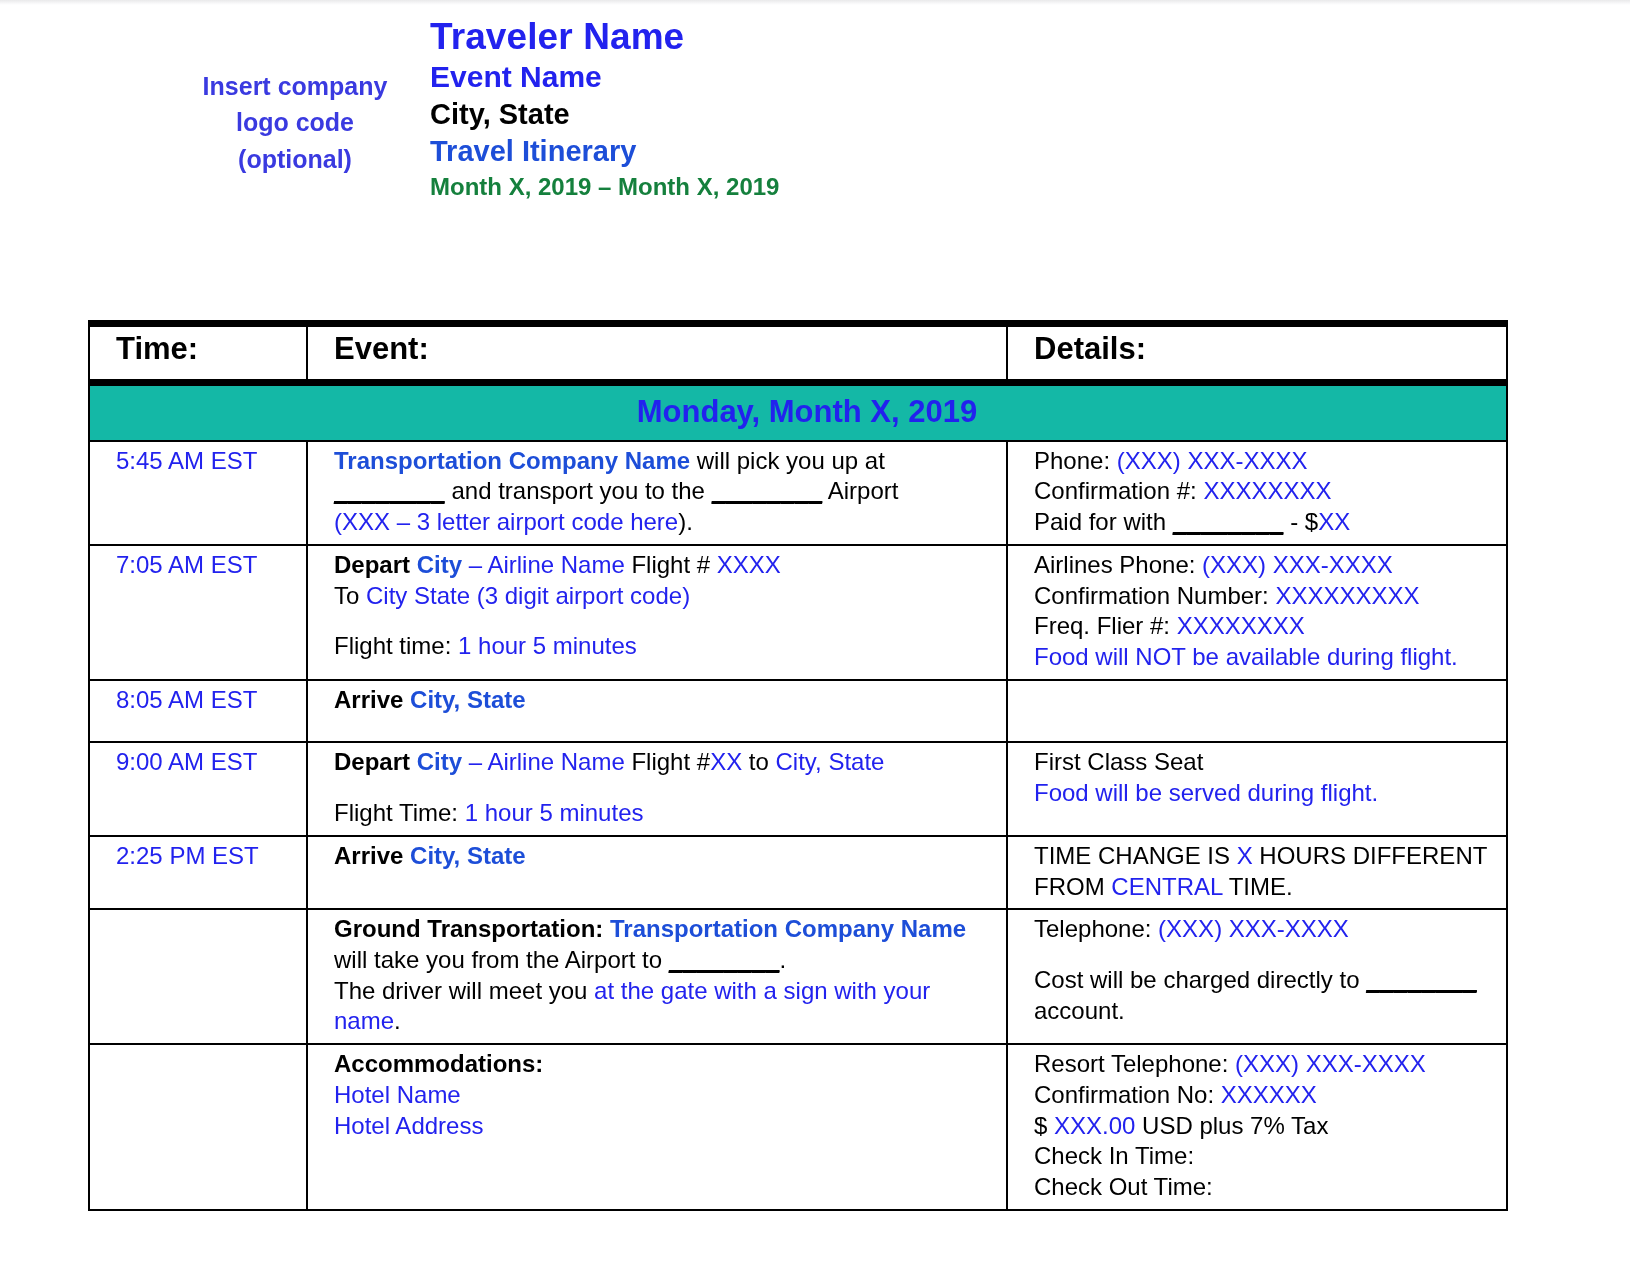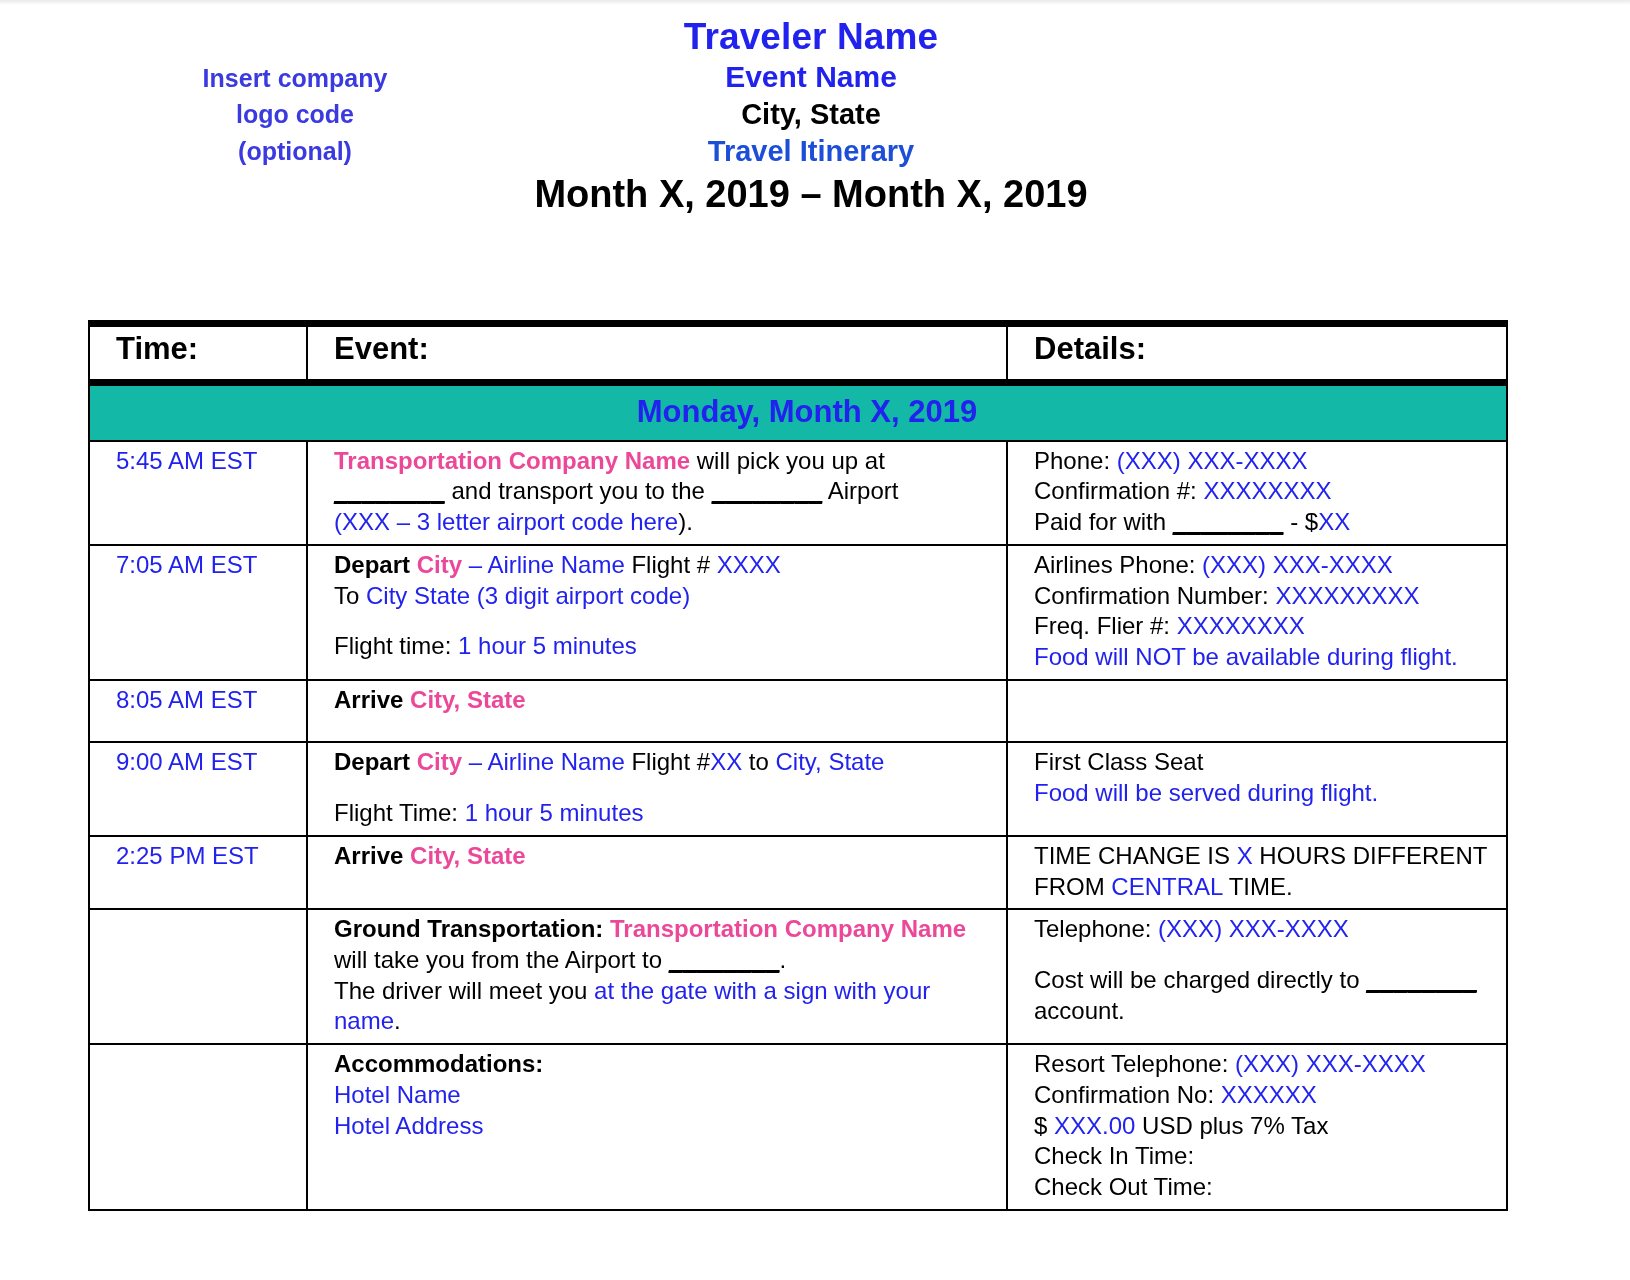--- a/index.html
+++ b/index.html
@@ -29,36 +29,36 @@
   }
 
   
   .header {
     position: relative;
     height: 240px;
   }
   .logo-block {
     position: absolute;
     left: 180px;
-    top: 60px;
+    top: 68px;
     width: 230px;
     text-align: center;
     color: #3a3ae0;
     font-size: 25px;
     font-weight: 600;
     line-height: 1.45;
   }
   .logo-block div { white-space: nowrap; }
 
   .title-block {
     position: absolute;
-    left: 456px;
+    left: 430px;
     top: 18px;
     width: 710px;
-    text-align: center;
+    text-align: left;
     line-height: 1.03;
   }
   .t-main {
     font-size: 37px;
     font-weight: bold;
     color: #2222ee;
     letter-spacing: .1px;
   }
   .t-sub {
     font-size: 30px;
@@ -72,23 +72,23 @@
     color: #000000;
     margin-top: 7px;
   }
   .t-black2 {
     font-size: 29px;
     font-weight: bold;
     color: #1d4ed8;
     margin-top: 7px;
   }
   .t-dates {
-    font-size: 38px;
-    font-weight: bold;
-    color: #000000;
+    font-size: 24px;
+    font-weight: bold;
+    color: #15803d;
     margin-top: 8px;
   }
 
   
   .itin {
     position: absolute;
     left: 88px;
     top: 320px;
     width: 1418px;
     border-collapse: collapse;
@@ -124,21 +124,21 @@
     padding-top: 6px;
     padding-bottom: 8px;
     border-top: 0;
   }
   .time-cell {
     color: #2222ee;
     white-space: nowrap;
     border-radius: 30px;
   }
   .b   { color: #2222ee; }
-  .bb  { color: #ec4899; font-weight: bold; }
+  .bb  { color: #1d4ed8; font-weight: bold; }
   .kb  { font-weight: bold; color: #000; }
   .ul  { text-decoration: underline; letter-spacing: .5px; }
   .blank-sm::before { content: "________"; }
   .gap { display: block; height: 20px; }
   .line { display: block; }
 </style>
 </head>
 <body>
 
 <div class="top-edge"></div>

